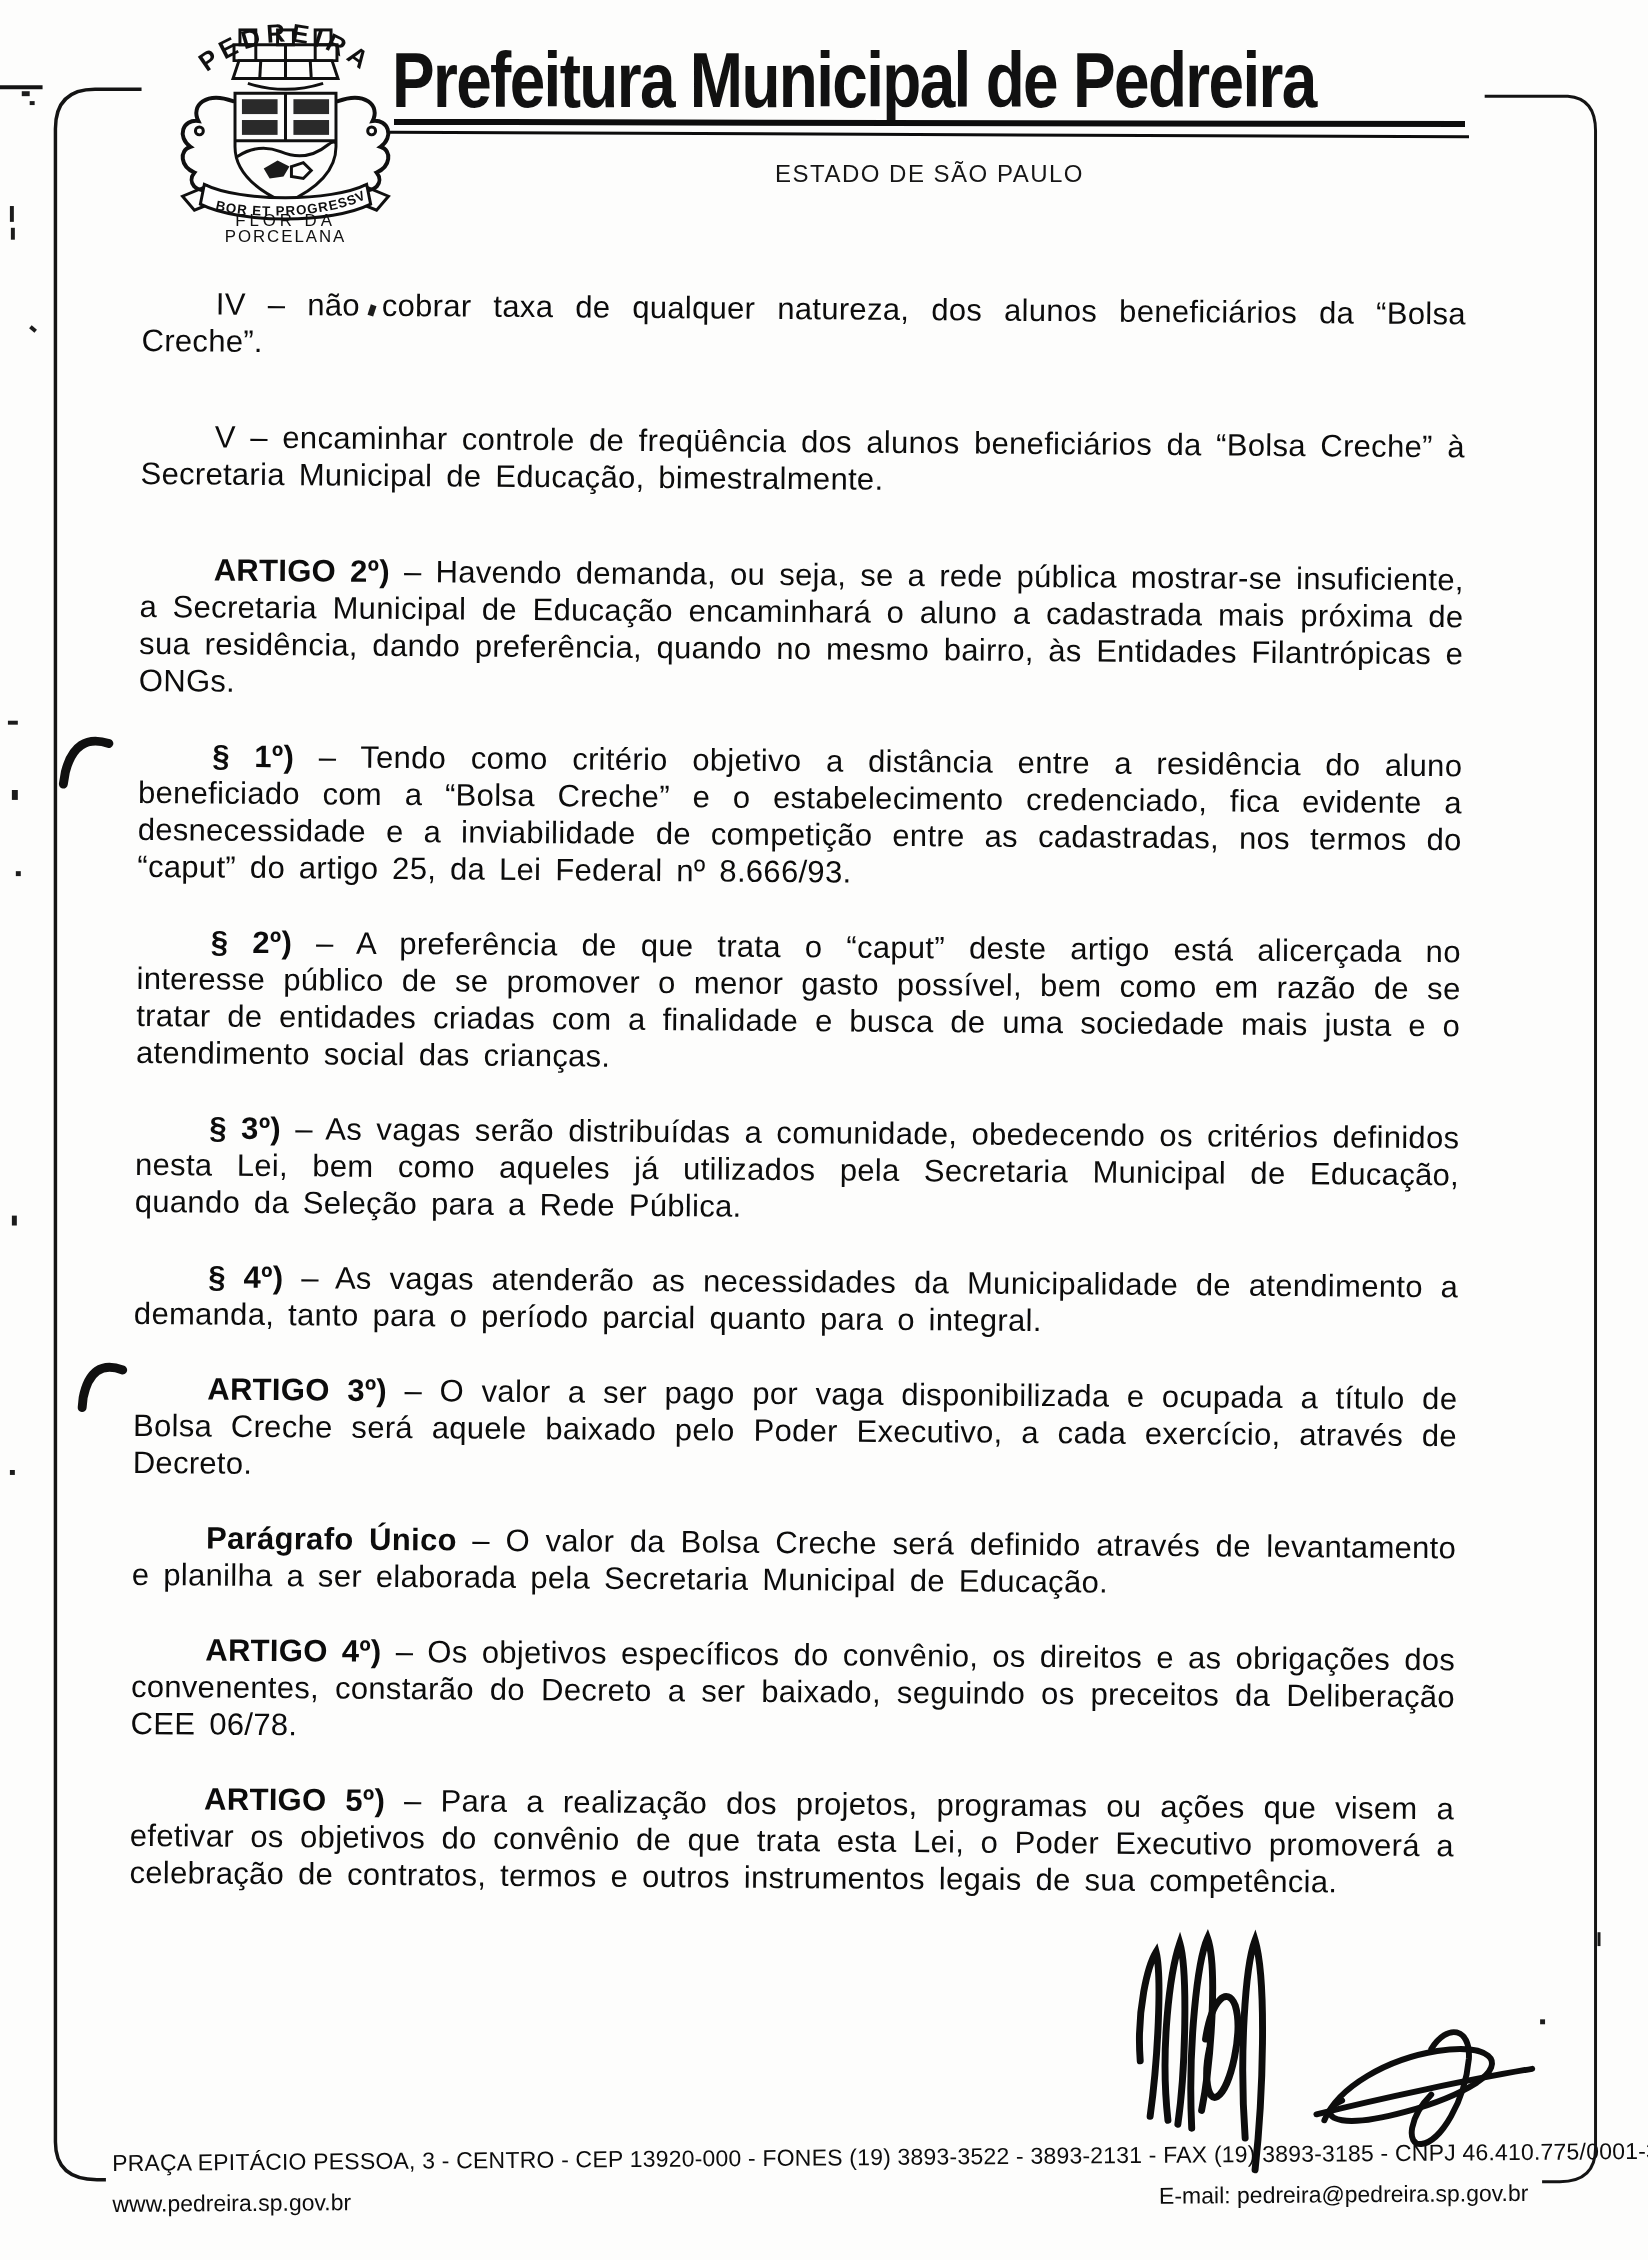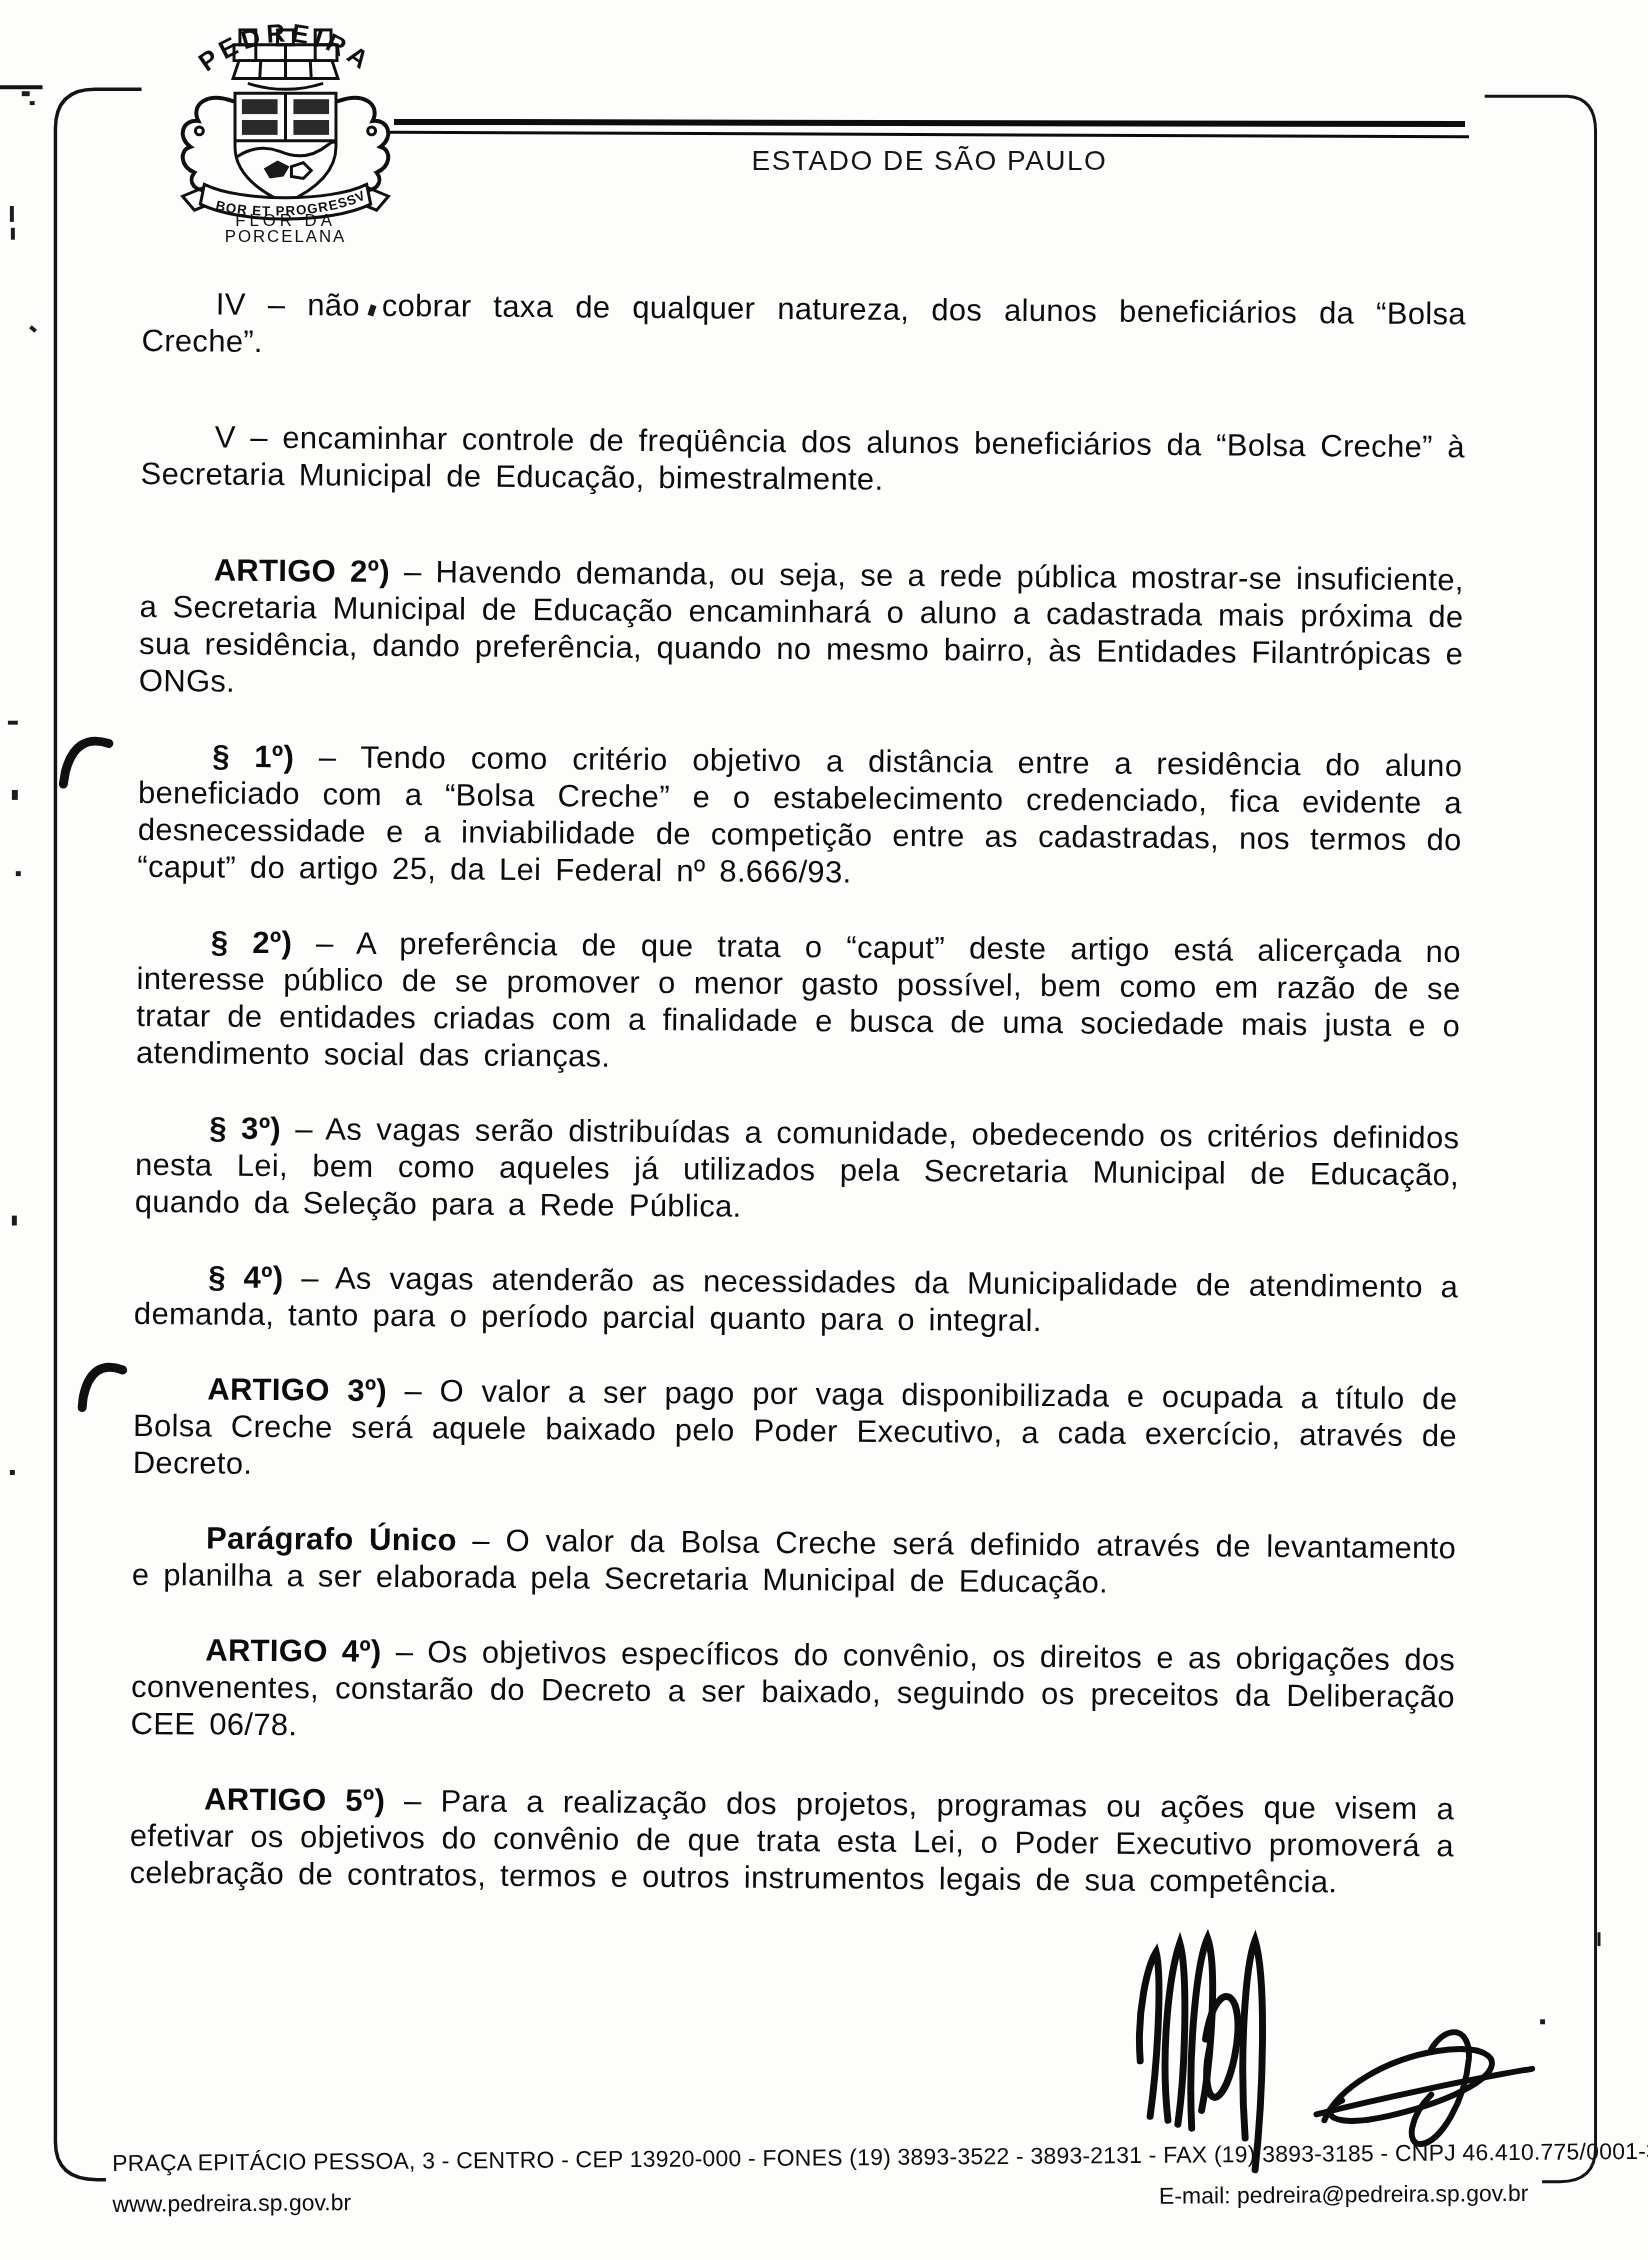--- a/index.html
+++ b/index.html
@@ -20,22 +20,22 @@
     white-space:nowrap;
   }
   .title span{
     display:inline-block;
     font-size:77px;font-weight:bold;letter-spacing:-2px;
     transform:scaleX(.83);transform-origin:left top;
   }
   .rule1{position:absolute;left:394px;top:120px;width:1071px;height:6px;background:#0d0d0d;transform:rotate(.12deg);}
   .rule2{position:absolute;left:390px;top:133px;width:1079px;height:3px;background:#0d0d0d;transform:rotate(.25deg);}
   .subtitle{
-    position:absolute;left:394px;top:145px;width:1071px;
-    text-align:center;font-size:28px;letter-spacing:1.5px;color:#161616;
+    position:absolute;left:394px;top:160px;width:1071px;
+    text-align:center;font-size:24px;letter-spacing:1.5px;color:#161616;
   }
   
   .doc-body{
     position:absolute;left:142px;top:285px;width:1324px;
     font-size:31px;line-height:37px;letter-spacing:0.3px;word-spacing:5px;
     text-align:justify;color:#0c0c0c;
     transform:rotate(.45deg);transform-origin:0 0;
   }
   .para{margin:0 0 38px 0;text-indent:74px;}
   .para.gap-lg{margin-bottom:59px;}
@@ -107,20 +107,23 @@
           <path id="mottoPath" d="M74,210 C112,222 190,220 228,202" fill="none"></path>
         </defs>
       <text font-size="13.5" font-weight="bold" letter-spacing="1" fill="#101010">
         <textPath href="#mottoPath" startOffset="50%" text-anchor="middle">LABOR ET PROGRESSVS</textPath>
       </text>
     </g>
     <text x="150" y="228" text-anchor="middle" font-size="17" letter-spacing="4" fill="#101010">FLOR DA</text>
     <text x="150" y="244" text-anchor="middle" font-size="17" letter-spacing="2" fill="#101010">PORCELANA</text>
   </svg>
 
+  <div class="title">
+    <span>Prefeitura Municipal de Pedreira</span>
+  </div>
   <div class="rule1"></div>
   <div class="rule2"></div>
   <div class="subtitle">ESTADO DE SÃO PAULO</div>
 
   <div class="doc-body">
     <p class="para gap-lg"><span>IV</span><span> – não cobrar taxa de qualquer natureza, dos alunos beneficiários da “Bolsa Creche”.</span></p>
     <p class="para gap-lg"><span>V</span><span> – encaminhar controle de freqüência dos alunos beneficiários da “Bolsa Creche” à Secretaria Municipal de Educação, bimestralmente.</span></p>
     <p class="para"><span class="b">ARTIGO 2º)</span><span> – Havendo demanda, ou seja, se a rede pública mostrar-se insuficiente, a Secretaria Municipal de Educação encaminhará o aluno a cadastrada mais próxima de sua residência, dando preferência, quando no mesmo bairro, às Entidades Filantrópicas e ONGs.</span></p>
     <p class="para"><span class="b">§ 1º)</span><span> – Tendo como critério objetivo a distância entre a residência do aluno beneficiado com a “Bolsa Creche” e o estabelecimento credenciado, fica evidente a desnecessidade e a inviabilidade de competição entre as cadastradas, nos termos do “caput” do artigo 25, da Lei Federal nº 8.666/93.</span></p>
     <p class="para"><span class="b">§ 2º)</span><span> – A preferência de que trata o “caput” deste artigo está alicerçada no interesse público de se promover o menor gasto possível, bem como em razão de se tratar de entidades criadas com a finalidade e busca de uma sociedade mais justa e o atendimento social das crianças.</span></p>

